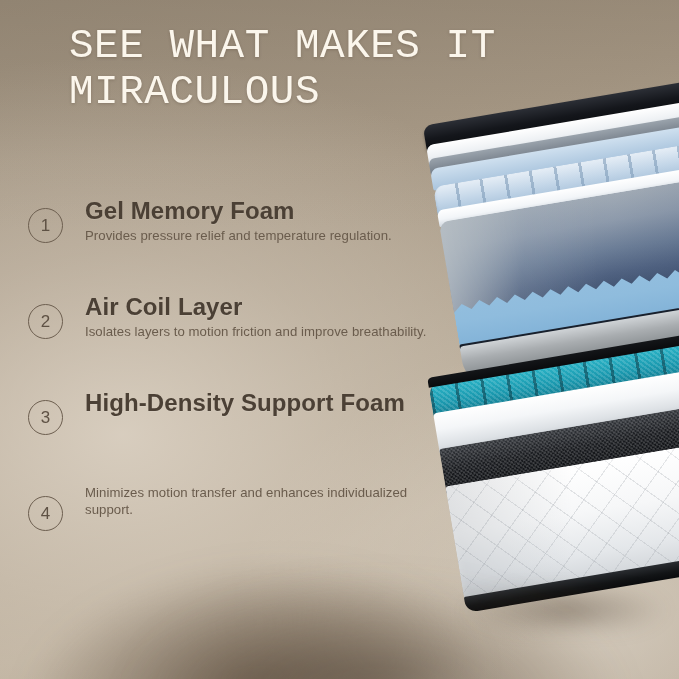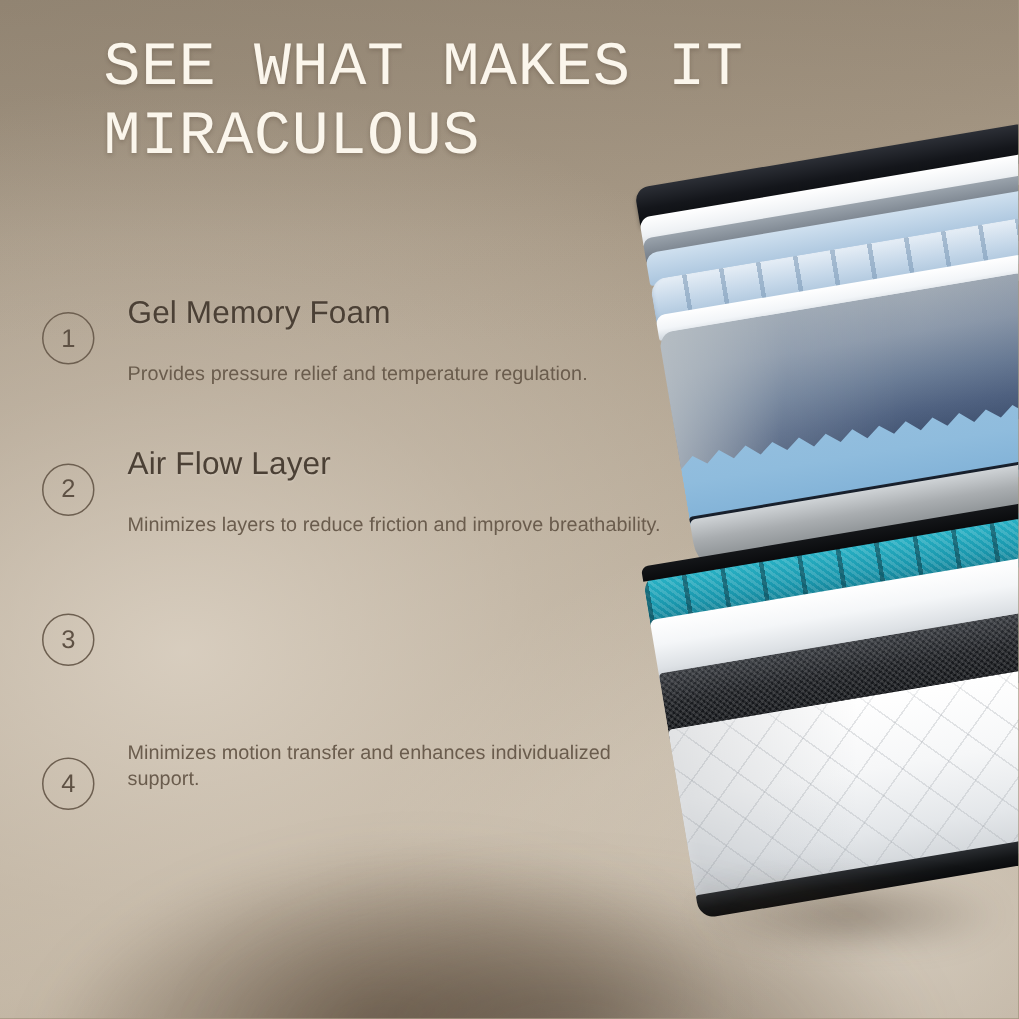--- a/index.html
+++ b/index.html
@@ -53,26 +53,26 @@
     position:absolute;left:0;top:11px;
     width:35px;height:35px;border-radius:50%;
     border:1.5px solid #6d5f50;
     display:flex;align-items:center;justify-content:center;
     font-family:"Liberation Sans", sans-serif;
     font-size:17px;color:#5e5144;font-weight:400;
     box-sizing:border-box;
   }
   .ftext{margin-left:57px;}
   .ftitle{
-    font-size:21px;color:#4b4035;font-weight:400;
+    font-size:24px;color:#4b4035;font-weight:700;
     letter-spacing:.1px;line-height:1.15;
     text-shadow:0 1px 1px rgba(255,255,255,.12);
   }
   .fdesc{
-    margin-top:20px;
+    margin-top:3px;
     font-size:13.2px;color:#6a5c4d;font-weight:400;
     letter-spacing:.05px;line-height:1.25;
   }
 
   
   .product{position:absolute;left:400px;top:70px;width:300px;height:560px;}
 
   
   .upper{
     position:absolute;left:0;top:0;width:300px;height:300px;
@@ -215,30 +215,31 @@
         <div class="ftitle">Gel Memory Foam</div>
         <div class="fdesc">Provides pressure relief and temperature regulation.</div>
       </div>
     </div>
 
     <div class="feature">
       <div class="numcircle">
         <span>2</span>
       </div>
       <div class="ftext">
-        <div class="ftitle">Air Flow Layer</div>
-        <div class="fdesc">Minimizes layers to reduce friction and improve breathability.</div>
+        <div class="ftitle">Air Coil Layer</div>
+        <div class="fdesc">Isolates layers to motion friction and improve breathability.</div>
       </div>
     </div>
 
     <div class="feature">
       <div class="numcircle">
         <span>3</span>
       </div>
       <div class="ftext">
+        <div class="ftitle">High-Density Support Foam</div>
       </div>
     </div>
 
     <div class="feature">
       <div class="numcircle">
         <span>4</span>
       </div>
       <div class="ftext">
         <div class="fdesc">Minimizes motion transfer and enhances individualized support.</div>
       </div>

